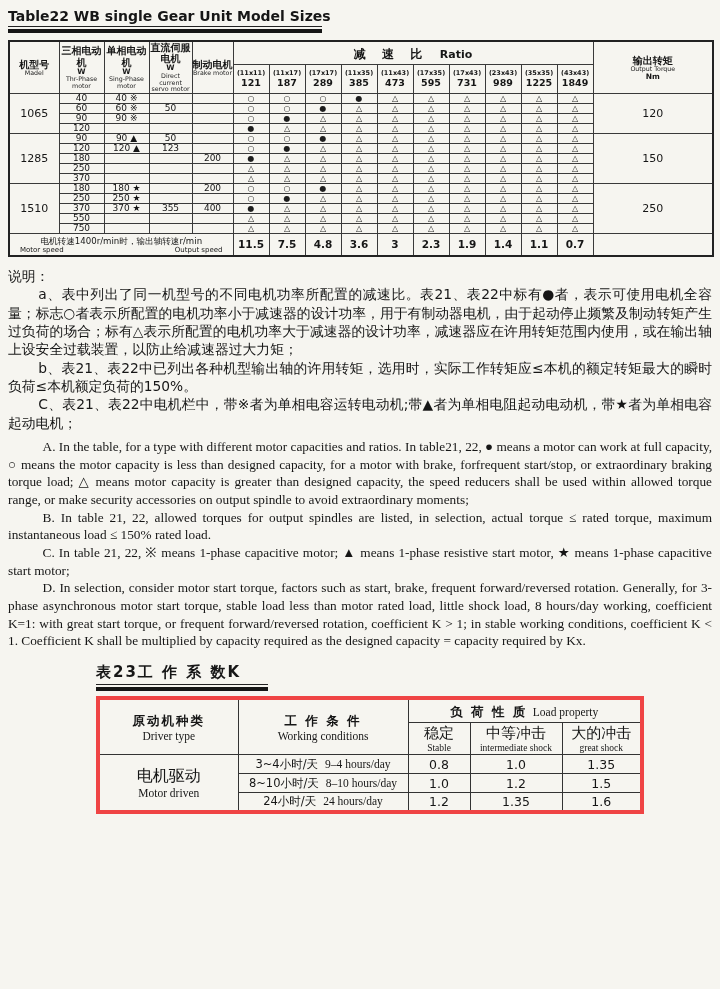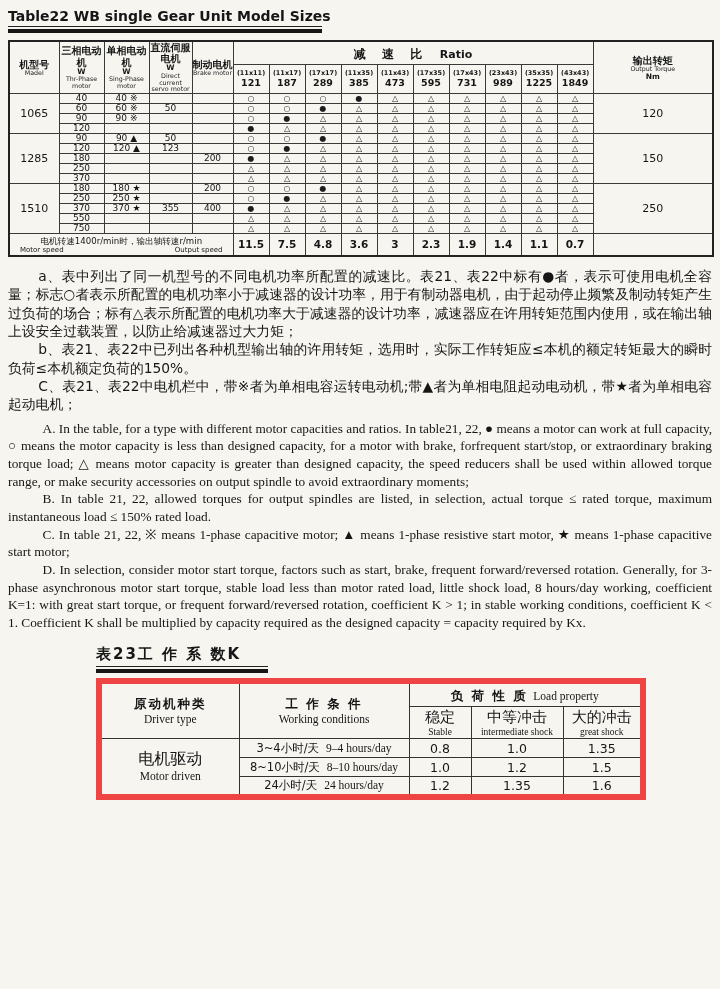--- a/index.html
+++ b/index.html
@@ -49,21 +49,21 @@
               font-size: 13.3px; line-height: 1.33; text-align: justify; }
   .notes-en p { margin: 0; text-indent: 2.6em; }
   .notes-en p.noindent { text-indent: 0; }
 
   
   .t23hdr { margin: 13px 0 0 88px; }
   .t23hdr .zh { font-size: 15px; font-weight: bold; letter-spacing: 2px; }
   .t23hdr .en { font-size: 13px; font-weight: bold; }
   .t23hdr .rule { width: 172px; border-top: 1px solid #222; margin-top: 2px; }
   .t23hdr .bar  { width: 172px; height: 4px; background: #161616; margin-top: 2px; }
-  table.t23 { border-collapse: collapse; margin: 5px 0 12px 88px; border: 6px solid #ef4444; table-layout: fixed; }
+  table.t23 { border-collapse: collapse; margin: 5px 0 12px 88px; border: 4px solid #ef4444; table-layout: fixed; }
   .t23 th, .t23 td { border: 1px solid #333; padding: 1px 2px; text-align: center; vertical-align: middle; }
   .t23 .z  { font-size: 12.5px; font-weight: bold; letter-spacing: 2px; }
   .t23 .e  { font-size: 11.5px; font-weight: normal; font-family: "Liberation Serif", serif; }
   .t23 .zs { font-size: 15px; font-weight: normal; }
   .t23 .es { font-size: 9.5px; font-weight: normal; font-family: "Liberation Serif", serif; line-height: 1.1; }
   .t23 td.cond { font-size: 11.5px; }
   .t23 td.cond .ce { font-family: "Liberation Serif", serif; margin-left: 7px; }
   .t23 td.val { font-size: 12.5px; }
   .t23 td.driver div { line-height: 1.25; }
   .t23 tr.data td { height: 19px; }
@@ -428,20 +428,21 @@
         <td class="spd">1.9</td>
         <td class="spd">1.4</td>
         <td class="spd">1.1</td>
         <td class="spd">0.7</td>
         <td></td>
       </tr>
     </tbody>
   </table>
 
   <div class="notes-zh">
+    <p class="noindent">说明：</p>
     <p>a、表中列出了同一机型号的不同电机功率所配置的减速比。表21、表22中标有●者，表示可使用电机全容量；标志○者表示所配置的电机功率小于减速器的设计功率，用于有制动器电机，由于起动停止频繁及制动转矩产生过负荷的场合；标有△表示所配置的电机功率大于减速器的设计功率，减速器应在许用转矩范围内使用，或在输出轴上设安全过载装置，以防止给减速器过大力矩；</p>
     <p>b、表21、表22中已列出各种机型输出轴的许用转矩，选用时，实际工作转矩应≤本机的额定转矩最大的瞬时负荷≤本机额定负荷的150%。</p>
     <p>C、表21、表22中电机栏中，带※者为单相电容运转电动机;带▲者为单相电阻起动电动机，带★者为单相电容起动电机；</p>
   </div>
 
   <div class="notes-en">
     <p>A. In the table, for a type with different motor capacities and ratios. In table21, 22, ● means a motor can work at full capacity, ○ means the motor capacity is less than designed capacity, for a motor with brake, forfrequent start/stop, or extraordinary braking torque load; △ means motor capacity is greater than designed capacity, the speed reducers shall be used within allowed torque range, or make security accessories on output spindle to avoid extraordinary moments;</p>
     <p>B. In table 21, 22, allowed torques for output spindles are listed, in selection, actual torque ≤ rated torque, maximum instantaneous load ≤ 150% rated load.</p>
     <p>C. In table 21, 22, ※ means 1-phase capacitive motor; ▲ means 1-phase resistive start motor, ★ means 1-phase capacitive start motor;</p>
     <p>D. In selection, consider motor start torque, factors such as start, brake, frequent forward/reversed rotation. Generally, for 3-phase asynchronous motor start torque, stable load less than motor rated load, little shock load, 8 hours/day working, coefficient K=1: with great start torque, or frequent forward/reversed rotation, coefficient K &gt; 1; in stable working conditions, coefficient K &lt; 1. Coefficient K shall be multiplied by capacity required as the designed capacity = capacity required by Kx.</p>

